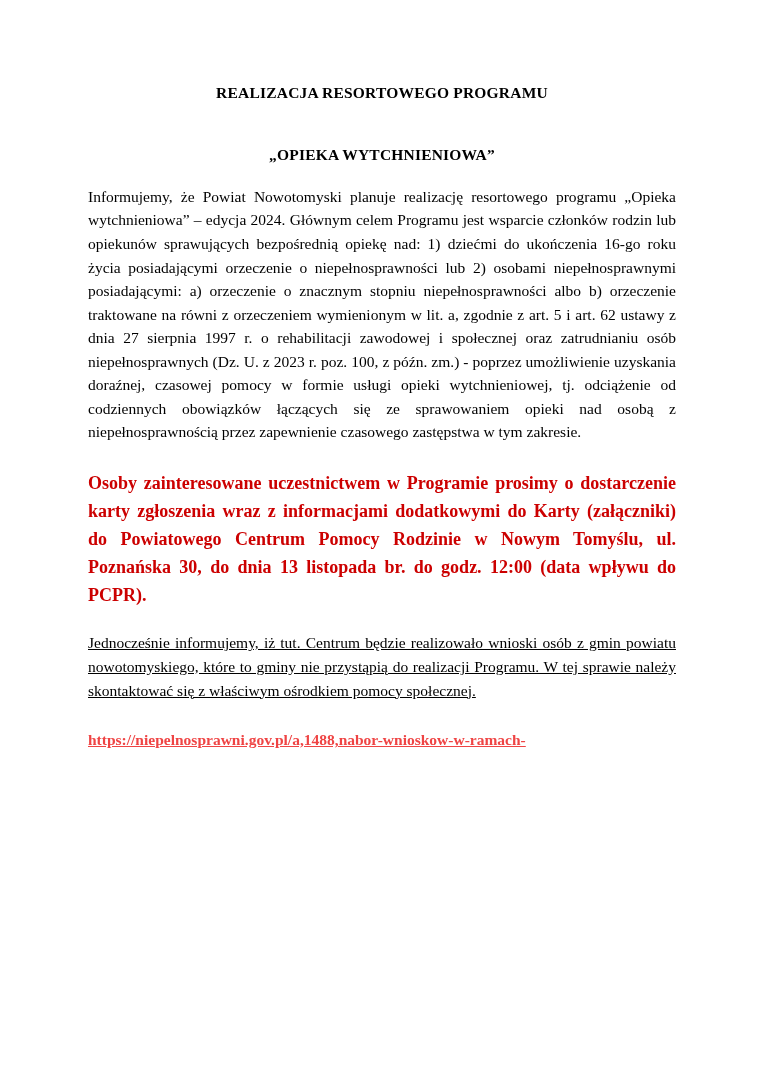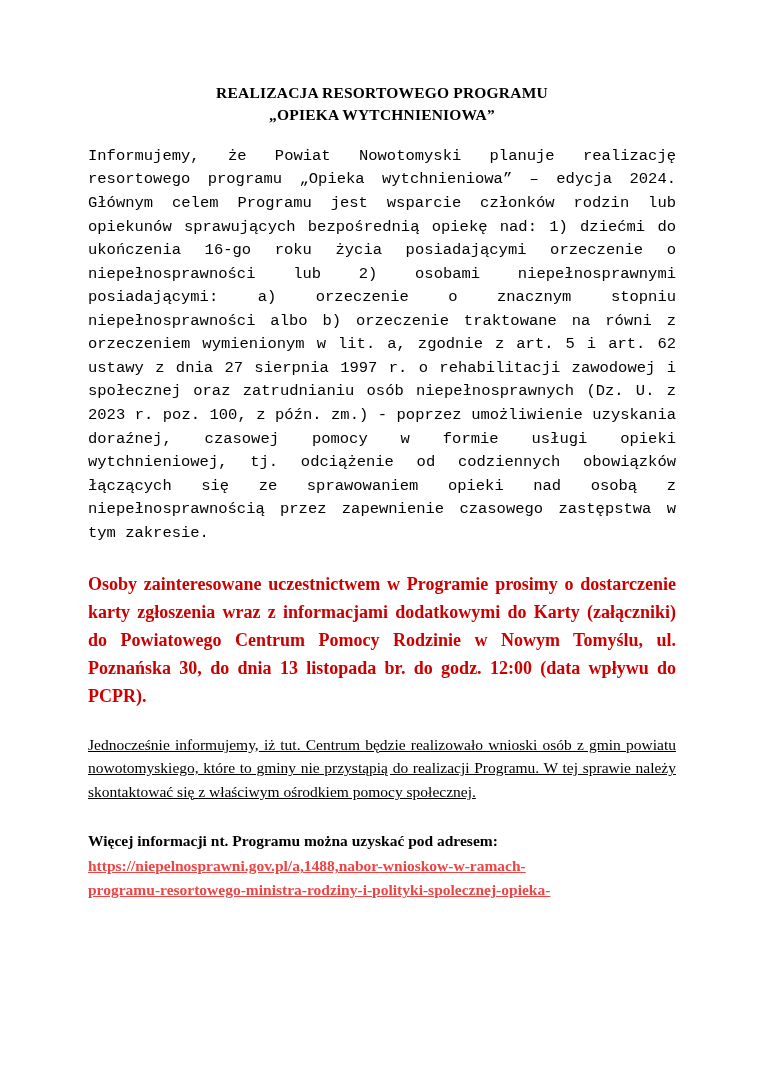--- a/index.html
+++ b/index.html
@@ -24,34 +24,34 @@
   .doc-title {
     text-align: center;
     font-weight: bold;
     font-size: 15.5px;
     line-height: 1.45;
     letter-spacing: 0.2px;
     margin: 0 0 18px 0;
   }
   .doc-title .line2 {
     display: block;
+    margin-top: 40px;
   }
   p.body-par {
     font-size: 15.5px;
     line-height: 1.52;
     text-align: justify;
     margin: 0;
     hyphens: none;
   }
   .block-main {
     margin-bottom: 26px;
   }
   .block-main .body-par {
     margin: 0;
-    font-family: Liberation Mono, monospace;
   }
   .highlight {
     color: #cc0000;
     font-weight: bold;
     font-size: 18px;
     line-height: 1.55;
     text-align: justify;
     margin: 0 0 22px 0;
   }
   .block-second {
@@ -95,20 +95,18 @@
     <p class="body-par">Informujemy, że Powiat Nowotomyski planuje realizację resortowego programu „Opieka wytchnieniowa” – edycja 2024. Głównym celem Programu jest wsparcie członków rodzin lub opiekunów sprawujących bezpośrednią opiekę nad: 1) dziećmi do ukończenia 16-go roku życia posiadającymi orzeczenie o niepełnosprawności lub 2) osobami niepełnosprawnymi posiadającymi: a) orzeczenie o znacznym stopniu niepełnosprawności albo b) orzeczenie traktowane na równi z orzeczeniem wymienionym w lit. a, zgodnie z art. 5 i art. 62 ustawy z dnia 27 sierpnia 1997 r. o rehabilitacji zawodowej i społecznej oraz zatrudnianiu osób niepełnosprawnych (Dz. U. z 2023 r. poz. 100, z późn. zm.) - poprzez umożliwienie uzyskania doraźnej, czasowej pomocy w formie usługi opieki wytchnieniowej, tj. odciążenie od codziennych obowiązków łączących się ze sprawowaniem opieki nad osobą z niepełnosprawnością przez zapewnienie czasowego zastępstwa w tym zakresie.</p>
   </div>
 
   <p class="highlight">Osoby zainteresowane uczestnictwem w Programie prosimy o dostarczenie karty zgłoszenia wraz z informacjami dodatkowymi do Karty (załączniki) do Powiatowego Centrum Pomocy Rodzinie w Nowym Tomyślu, ul. Poznańska 30, do dnia 13 listopada br. do godz. 12:00 (data wpływu do PCPR).</p>
 
   <div class="block-second">
     <p class="body-par">Jednocześnie informujemy, iż tut. Centrum będzie realizowało wnioski osób z gmin powiatu nowotomyskiego, które to gminy nie przystąpią do realizacji Programu. W tej sprawie należy skontaktować się z właściwym ośrodkiem pomocy społecznej.</p>
   </div>
 
   <div class="more-info">
-    <span class="label">Więcej informacji nt. Programu można uzyskać pod adresem:</span>
     <a class="url-lines" href="#">
       <span>https://niepelnosprawni.gov.pl/a,1488,nabor-wnioskow-w-ramach-</span>
-      <span>programu-resortowego-ministra-rodziny-i-polityki-spolecznej-opieka-</span>
     </a>
   </div>
 
 </div>
 
 </body></html>

